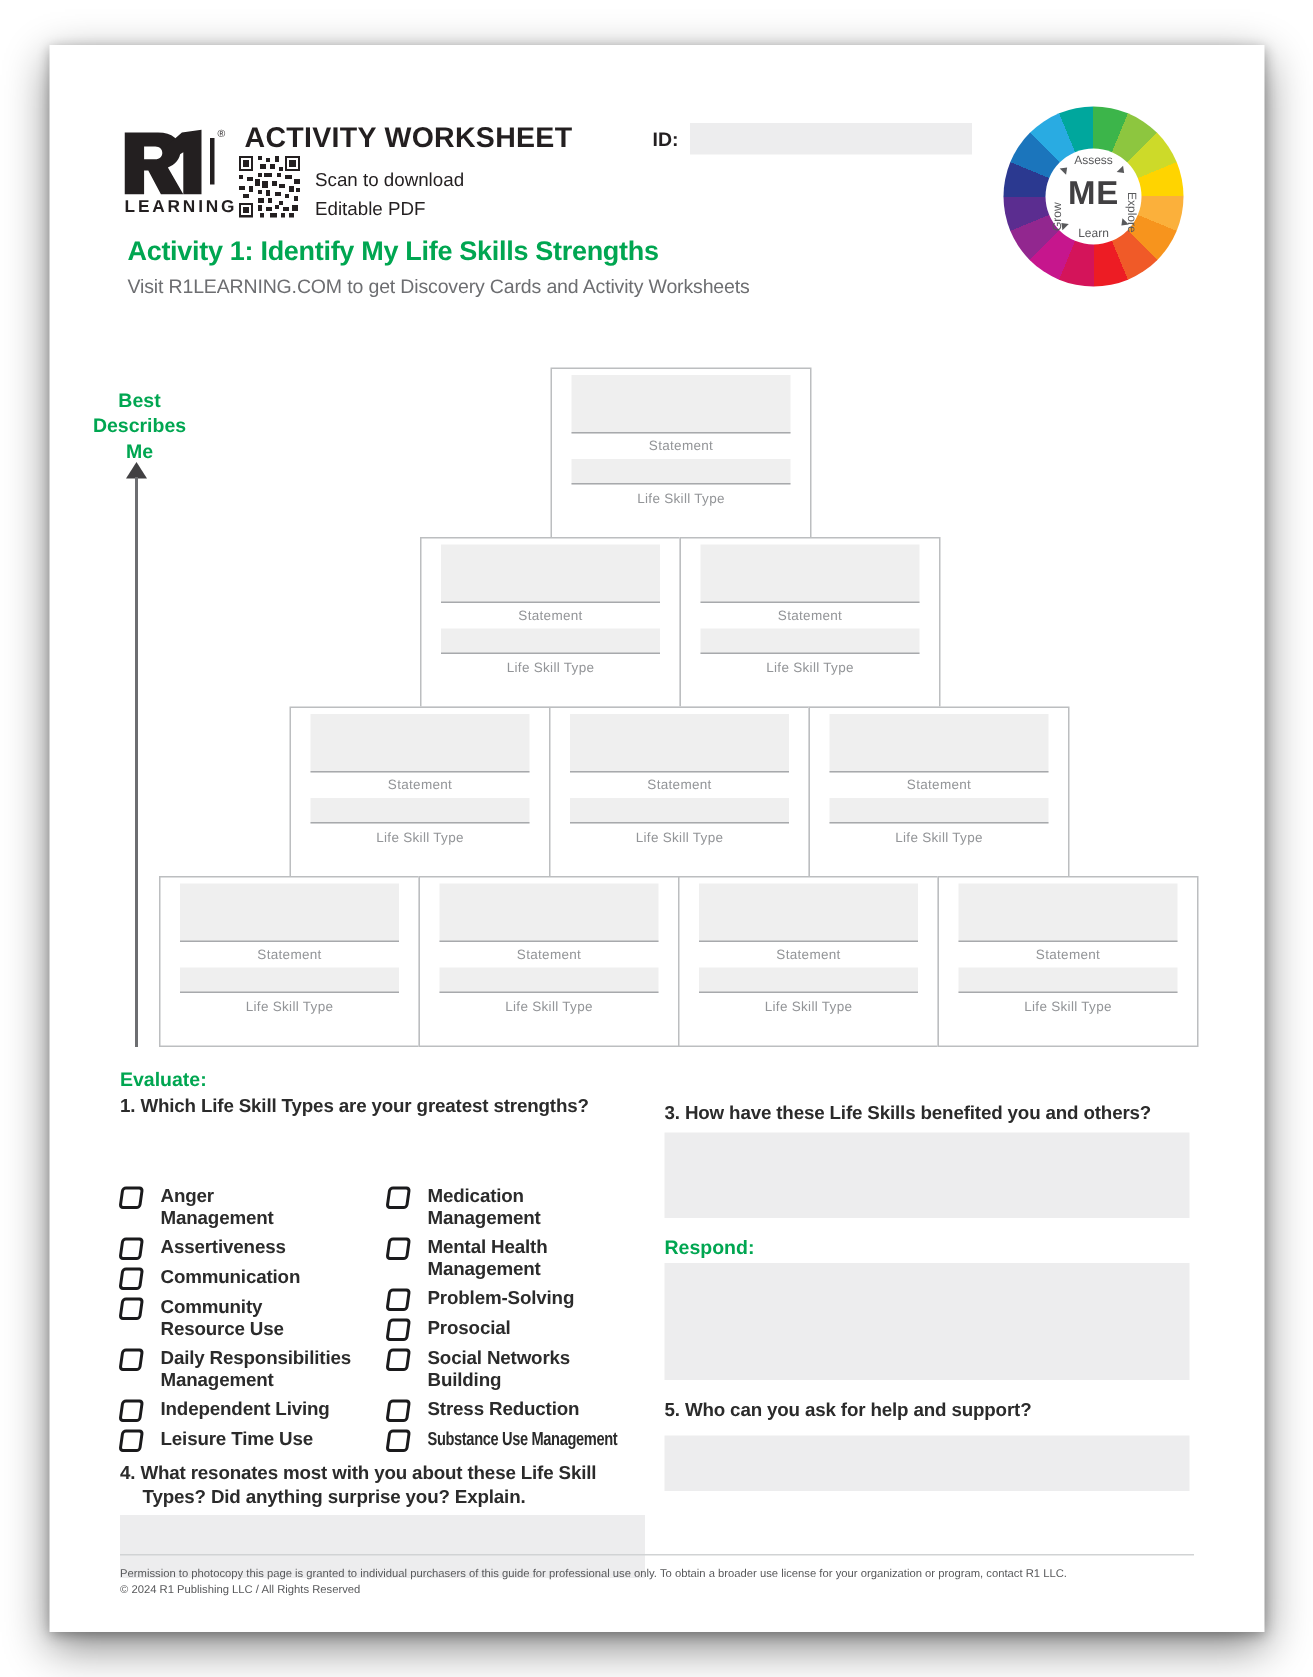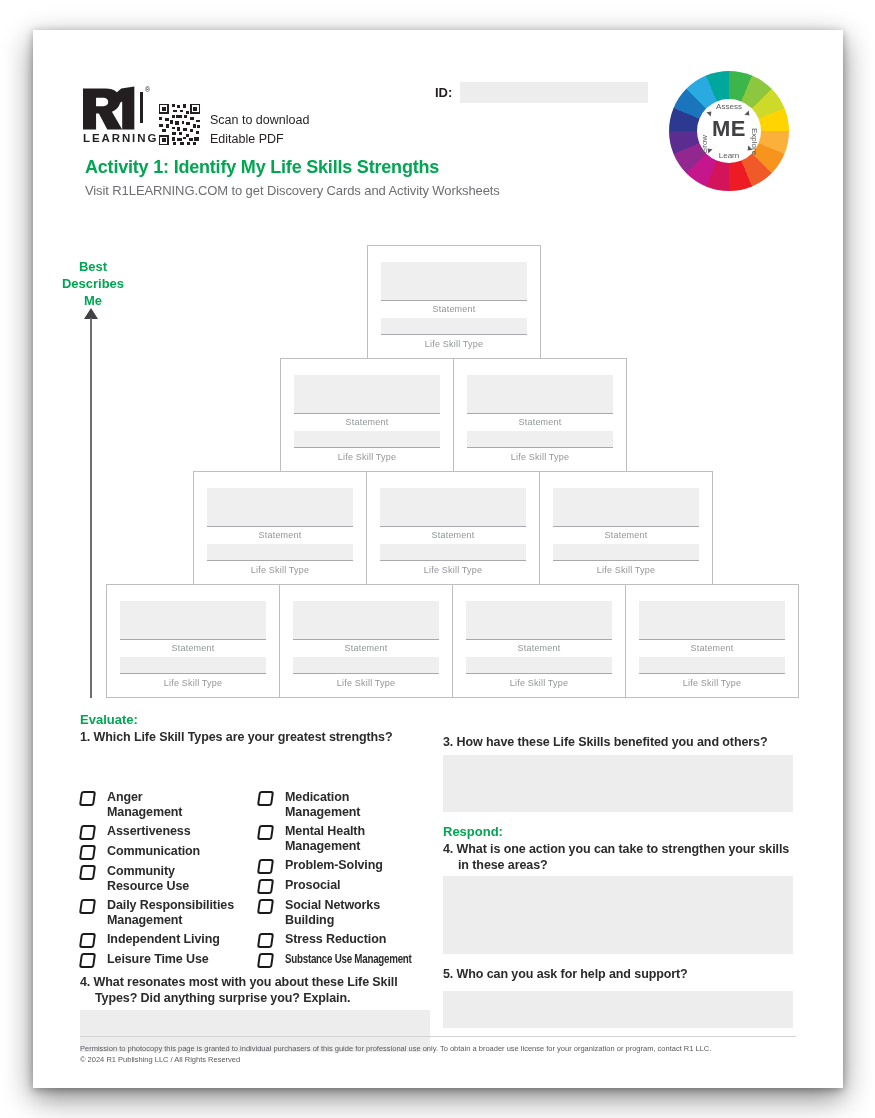--- a/index.html
+++ b/index.html
@@ -45,21 +45,21 @@
   .observe{left:52px;top:177px;font-size:12.5px;font-weight:bold;color:#231f20;}
   .green{color:#00a651;}
 
   
   .axis-label{left:12px;top:228px;width:96px;text-align:center;font-size:13px;font-weight:bold;color:#00a651;line-height:17px;white-space:pre-line;}
   .axis-arrow{left:51px;top:278px;width:14px;}
   .axis-head{width:0;height:0;margin:0 auto;border-left:7px solid transparent;border-right:7px solid transparent;border-bottom:11px solid #414042;}
   .axis-shaft{width:2px;height:380px;margin:-1px auto 0;background:#6d6e71;}
   .pyramid{left:73px;top:215px;width:696px;height:458px;}
   .prow{position:absolute;display:flex;}
-  .pcard{width:174px;height:114px;box-sizing:border-box;border:1px solid #bcbec0;background:#fff;padding:16px 13px 0;margin-left:-1px;}
+  .pcard{width:174px;height:114px;box-sizing:border-box;border:1px solid #bcbec0;background:#fff;padding:4px 13px 0;margin-left:-1px;}
   .pcard:first-child{margin-left:0;}
   .wbox1{height:38px;background:#efefef;border-bottom:1px solid #a7a9ac;}
   .wbox2{height:16px;margin-top:4px;background:#efefef;border-bottom:1px solid #a7a9ac;}
   .clabel{margin-top:3px;text-align:center;font-size:9px;color:#939598;letter-spacing:.2px;}
   .clabel2{margin-top:4px;text-align:center;font-size:9px;color:#939598;letter-spacing:.2px;}
 
   
   .qleft{left:47px;top:682px;width:360px;}
   .qright{left:410px;top:704px;width:350px;}
   .q-h{font-size:19px;font-weight:bold;color:#231f20;margin:0 0 6px;}
@@ -93,20 +93,21 @@
   <div class="abs logo-block">
     <svg width="56" height="46" viewBox="0 0 60 46" aria-label="R1">
       <path fill="#231f20" fill-rule="evenodd" d="M0,46 V2 h24 c10,0 16,5 16,13 c0,6 -4,10 -9,12 l11,19 h-16 l-9,-17 h-3 v17 Z M14,12 h8 c3,0 5,2 5,4.5 c0,2.5 -2,4.5 -5,4.5 h-8 Z"></path>
       <path fill="#231f20" d="M41,2 L55,0 V46 H42 V16 L33,21.5 L29,12.5 Z"></path>
     </svg>
     <div class="logo-bar"></div>
     <div class="logo-reg">®</div>
     <div class="logo-learning">LEARNING</div>
   </div>
 
+  <div class="abs ws-title">ACTIVITY WORKSHEET</div>
 
   <svg class="abs qr" viewBox="0 0 29 29" shape-rendering="crispEdges">
     <rect width="29" height="29" fill="#fff"></rect>
     <g fill="#231f20">
       <rect x="0" y="0" width="7" height="7"></rect>
         <rect x="22" y="0" width="7" height="7"></rect>
         <rect x="0" y="22" width="7" height="7"></rect>
       <rect x="1" y="1" width="5" height="5" fill="#fff"></rect>
         <rect x="23" y="1" width="5" height="5" fill="#fff"></rect>
         <rect x="1" y="23" width="5" height="5" fill="#fff"></rect>
@@ -346,21 +347,20 @@
 </div>
     </div>
     <div class="q2wrap qtext">4. What resonates most with you about these Life Skill Types? Did anything surprise you? Explain.</div>
     <div class="answer-box q2box"></div>
   </div>
 
   <div class="abs qright">
     <div class="qtext">3. How have these Life Skills benefited you and others?</div>
     <div class="answer-box q3box"></div>
     <div class="sect mt12">Respond:</div>
-    <div class="qtext mt1">4. What is one action you can take to strengthen your skills in these areas?</div>
     <div class="answer-box q4box"></div>
     <div class="qtext mt12">5. Who can you ask for help and support?</div>
     <div class="answer-box q5box"></div>
   </div>
 
   <div class="abs footer">
     <div>Permission to photocopy this page is granted to individual purchasers of this guide for professional use only. To obtain a broader use license for your organization or program, contact R1 LLC.</div>
     <div>© 2024 R1 Publishing LLC / All Rights Reserved</div>
   </div>
 </div>

